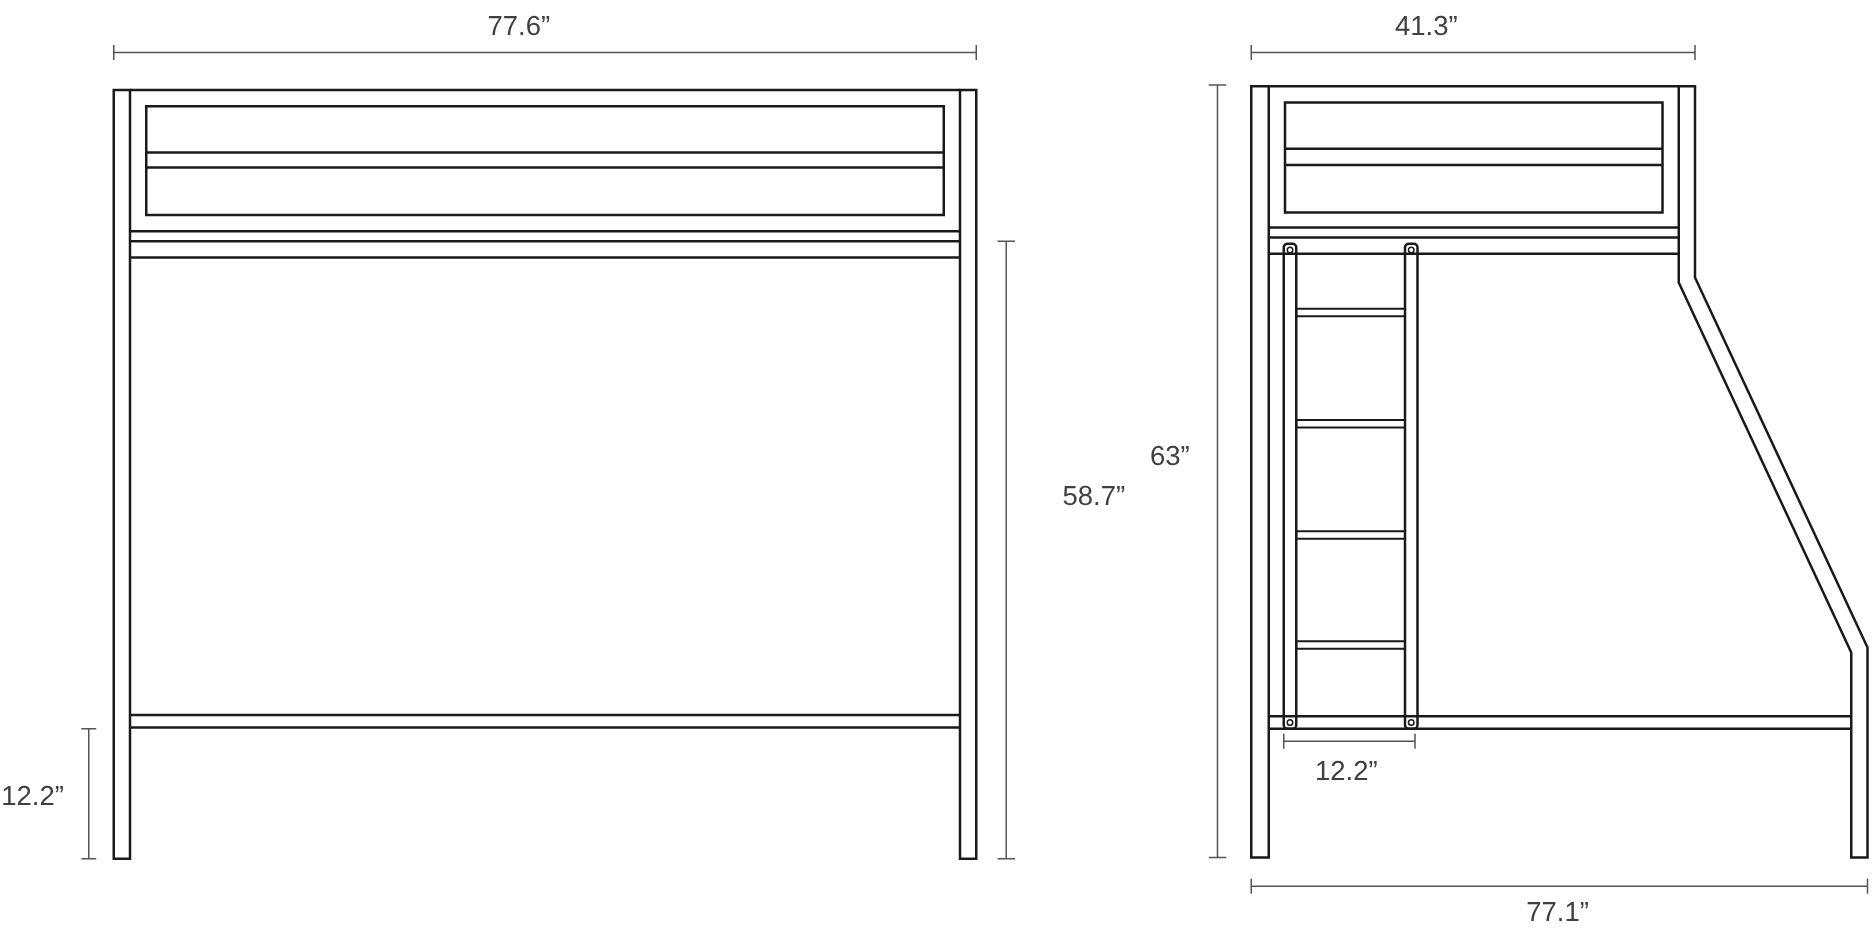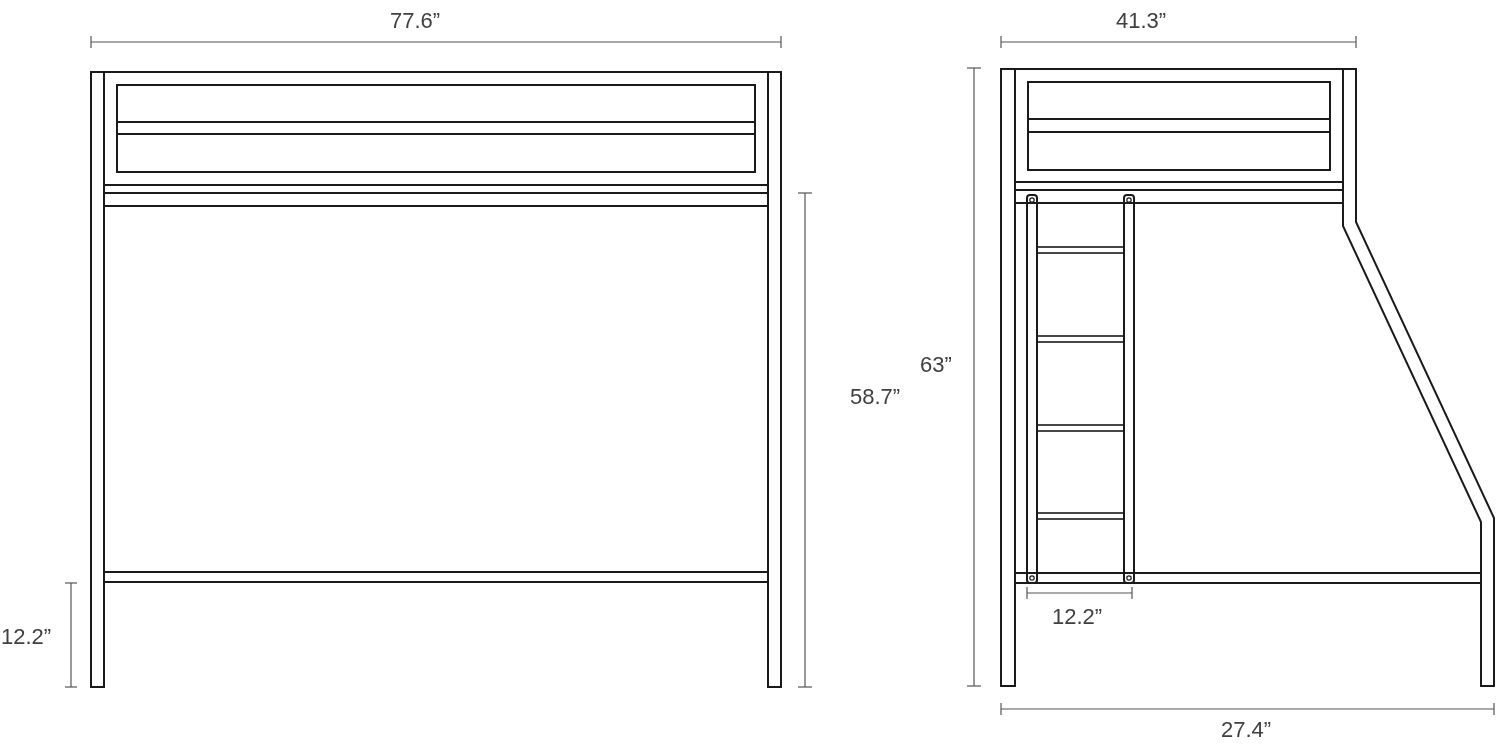--- a/index.html
+++ b/index.html
@@ -116,14 +116,14 @@
     </g>
   </svg>
 
   <div class="label" style="left:390px; top:10px;">77.6”</div>
   <div class="label" style="left:810px; top:386px;margin-left:40px;">58.7”</div>
   <div class="label" style="left:1px; top:626px;">12.2”</div>
 
   <div class="label" style="left:1116px; top:10px;">41.3”</div>
   <div class="label" style="left:920px; top:354px;">63”</div>
   <div class="label" style="left:1052px; top:606px;">12.2”</div>
-  <div class="label" style="left:1221px; top:719px;">27.4”</div>
+  <div class="label" style="left:1221px; top:719px;">77.1”</div>
 </div>
 
 </body></html>

